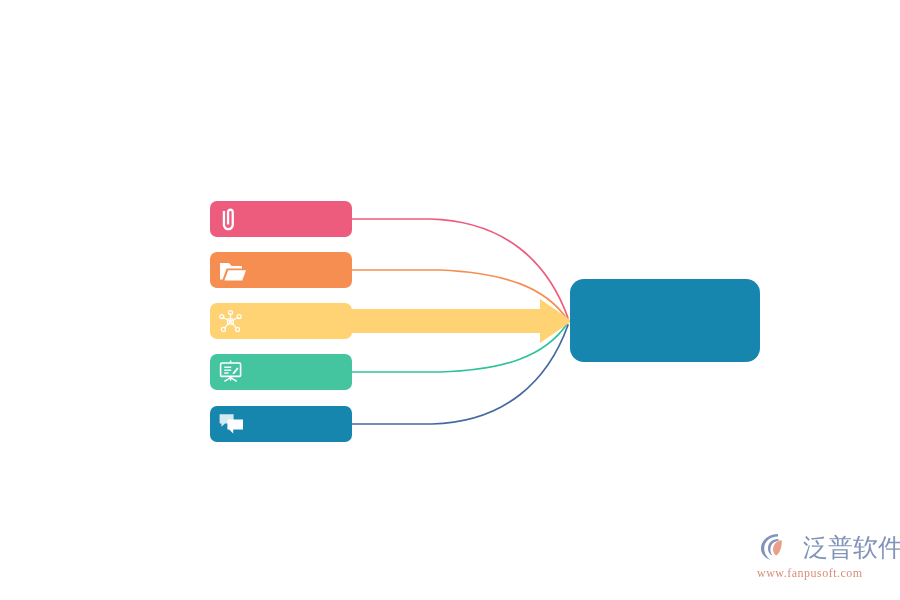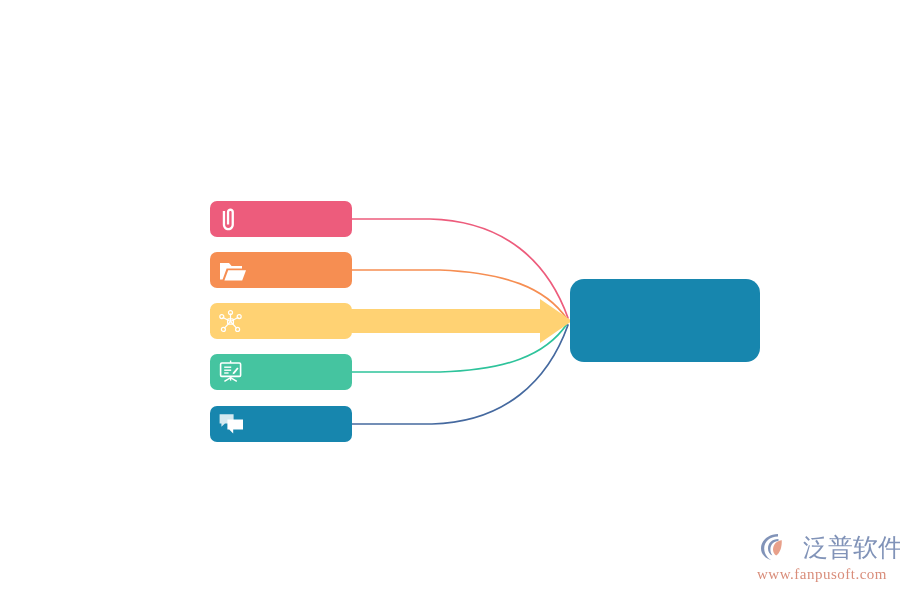--- a/index.html
+++ b/index.html
@@ -64,21 +64,21 @@
     font-size: 25px;
     font-weight: normal;
     color: #8193b8;
     letter-spacing: 0px;
     line-height: 30px;
     white-space: nowrap;
     margin-left: 12px;
   }
   .wm-url {
     font-family: "Liberation Serif", "DejaVu Serif", serif;
-    font-size: 15px;
+    font-size: 12px;
     color: #d98d7a;
     letter-spacing: 0.5px;
     margin-top: 1px;
     white-space: nowrap;
   }
 </style>
 </head>
 <body>
 
 <div id="stage">

